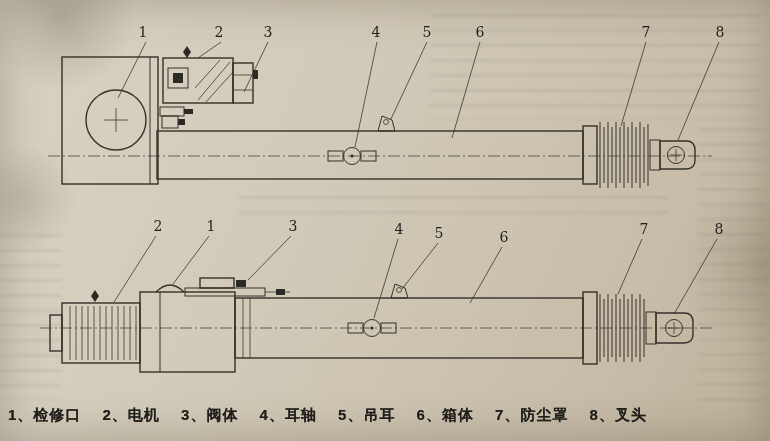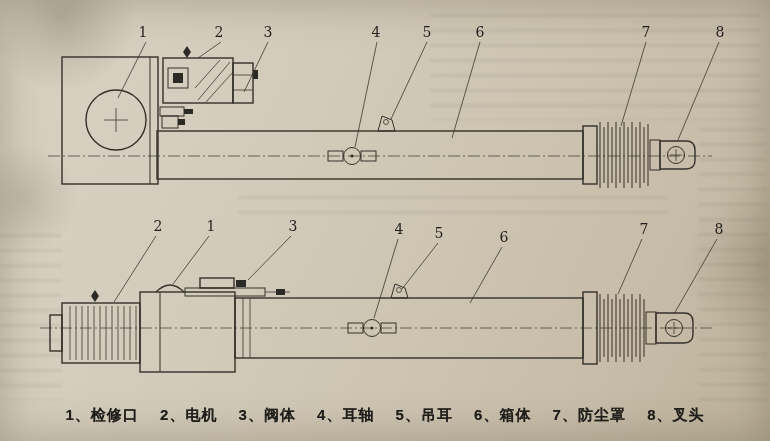--- a/index.html
+++ b/index.html
@@ -27,21 +27,20 @@
   .medium{stroke:#34312a;stroke-width:1;fill:none;}
   .thin{stroke:#3a372f;stroke-width:.8;fill:none;}
   .filled{fill:#2c2a24;stroke:none;}
   .centerline{stroke:#4a463c;stroke-width:.8;fill:none;stroke-dasharray:12 3 2 3;}
   .callout{
     font-family:"DejaVu Serif","Liberation Serif",serif;
     font-size:14px;fill:#201f1c;
   }
   .caption{
     position:absolute;left:0;right:0;top:406px;
-    text-align:center;
     font-size:15px;font-weight:600;color:#1f1e1a;
     letter-spacing:1px;
     text-shadow:0 0 .4px rgba(30,28,22,.6);
   }
   .cap-item{display:inline-block;margin:0 8px;white-space:nowrap;}
 </style>
 </head>
 <body>
 
 <div class="page">

